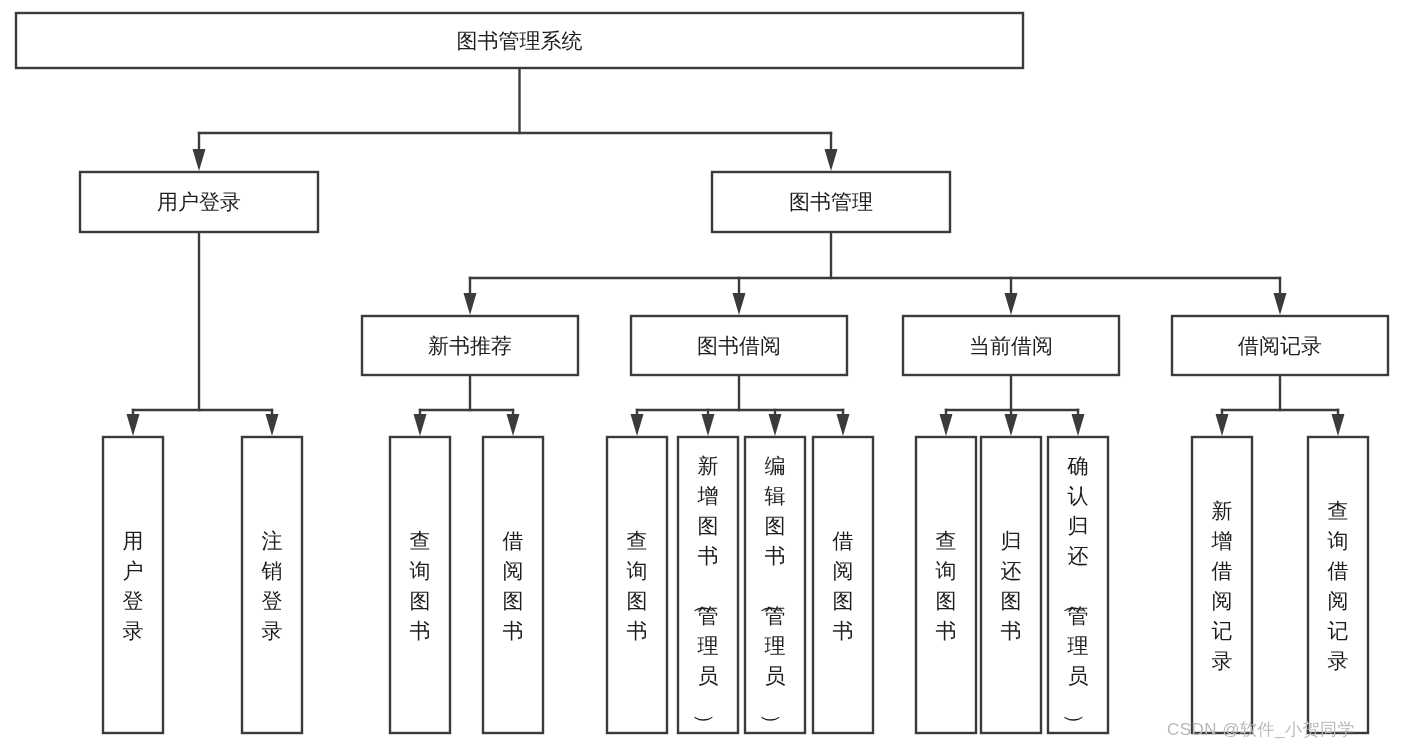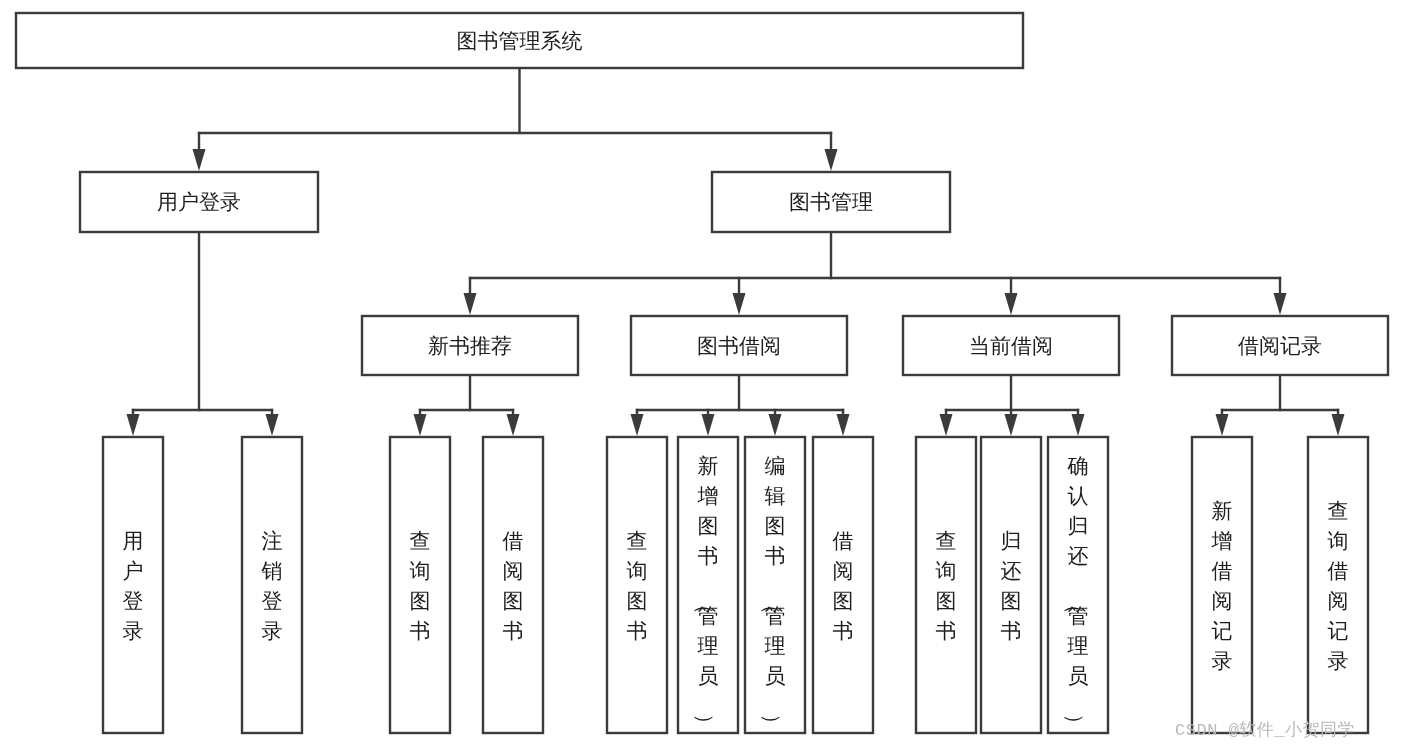--- a/index.html
+++ b/index.html
@@ -53,21 +53,21 @@
   .node-label-v {
     font-family: "DejaVu Sans", "Liberation Sans", sans-serif;
     font-size: 21px;
     fill: #1d1d1d;
     text-anchor: middle;
   }
   .watermark-text {
     position: absolute;
     right: 8px;
     bottom: 6px;
-    font-family: Liberation Mono, monospace;
+    font-family: Liberation Sans, sans-serif;
     font-size: 17px;
     color: #b9b9b9;
     letter-spacing: 0.5px;
     white-space: nowrap;
     user-select: none;
   }
 </style>
 </head>
 <body>
 

